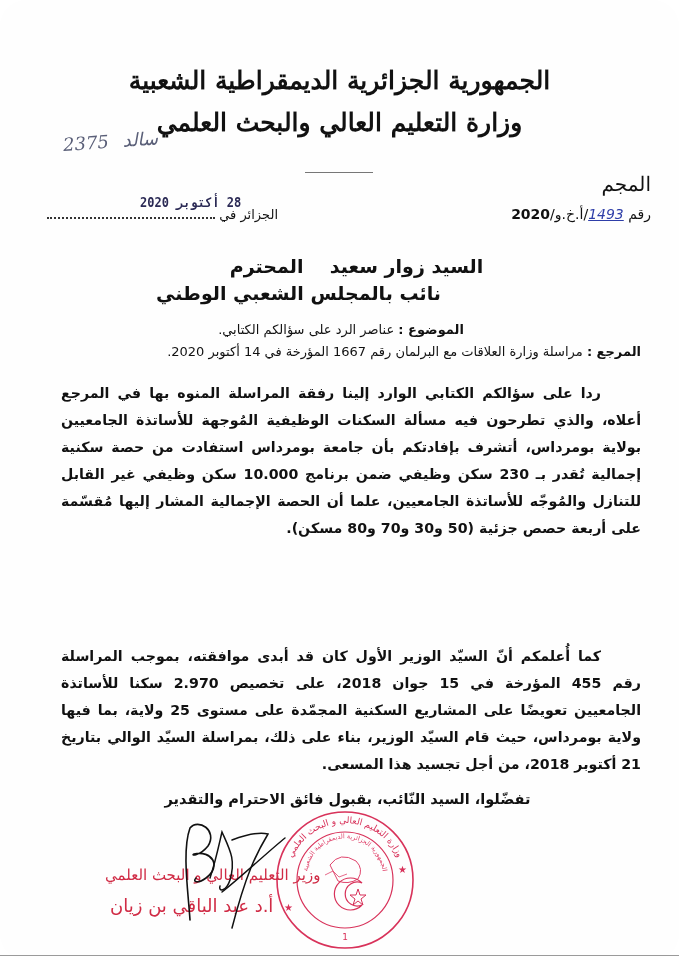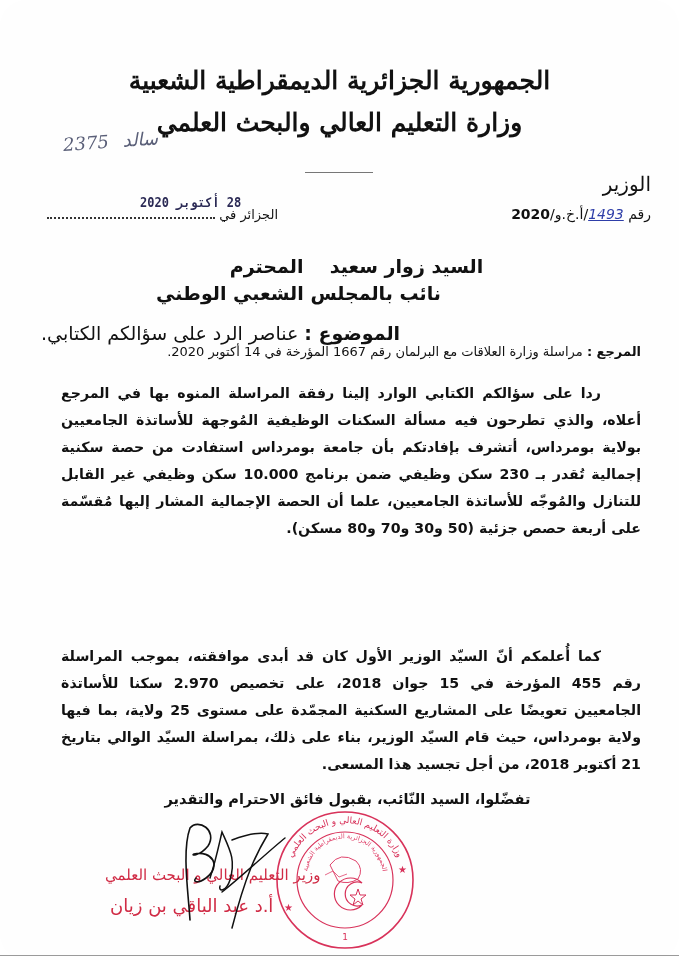--- a/index.html
+++ b/index.html
@@ -18,21 +18,21 @@
   .refnum .hand { color: #2e3ea8; font-style: italic; text-decoration: underline; }
   .refnum .yr { font-weight: bold; }
 
   .place { top: 207px; left: 48px; width: 230px; font-size: 13px; white-space: nowrap; direction: rtl; text-align: center; }
   .dots { display: inline-block; width: 168px; border-bottom: 2px dotted #333; vertical-align: baseline; height: 8px; }
   .datestamp { top: 196px; left: 140px; font-size: 12px; color: #2b2a55; font-weight: bold; font-family: "DejaVu Sans Mono", monospace; transform: scaleY(1.1); white-space: nowrap; }
 
   .addr1 { top: 255px; left: 0; width: 679px; text-align: center; font-size: 19px; font-weight: bold; }
   .addr2 { top: 282px; left: 0; width: 597px; text-align: center; font-size: 19px; font-weight: bold; }
 
-  .subj { top: 322px; right: 38px; width: 600px; font-size: 19px; text-align: left; }
+  .subj { top: 322px; right: 38px; width: 600px; font-size: 13px; text-align: center; }
   .refline { top: 344px; right: 38px; width: 620px; font-size: 13px; text-align: right; }
   .lbl { font-weight: bold; }
 
   .para { right: 38px; width: 580px; font-size: 14.2px; font-weight: bold; line-height: 27px; text-align: justify; text-align-last: right; }
   .p1 { top: 380px; }
   .p2 { top: 544px; }
   .p3 { top: 643px; }
   .closing { top: 791px; left: 0; width: 679px; text-align: center; font-size: 14.5px; font-weight: bold; padding-left: 16px; box-sizing: border-box; }
 
   .sig-title { top: 866px; left: 105px; font-size: 15px; color: #d02b45; font-family: "DejaVu Serif", serif; white-space: nowrap; }
@@ -52,21 +52,21 @@
   <div class="abs hdr1 rtl">الجمهورية الجزائرية الديمقراطية الشعبية</div>
   <div class="abs hdr2 rtl">وزارة التعليم العالي والبحث العلمي</div>
 
   <div class="abs hw-note">
     <span>2375</span>
     <span>سالد</span>
   </div>
 
   <div class="abs rule"></div>
 
-  <div class="abs minister rtl">الوزير</div>
+  <div class="abs minister rtl">المجم</div>
 
   <div class="abs refnum" dir="rtl">
     <span>رقم </span><span class="hand">1493</span><span>/أ.خ.و/</span><span class="yr">2020</span>
   </div>
 
   <div class="abs datestamp" dir="rtl">28 أكتوبر 2020</div>
   <div class="abs place">
     <span>الجزائر في</span>
     <span class="dots"></span>
   </div>

